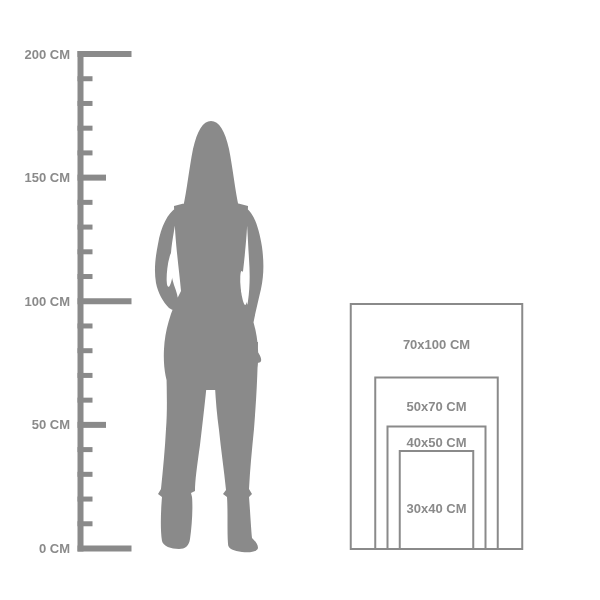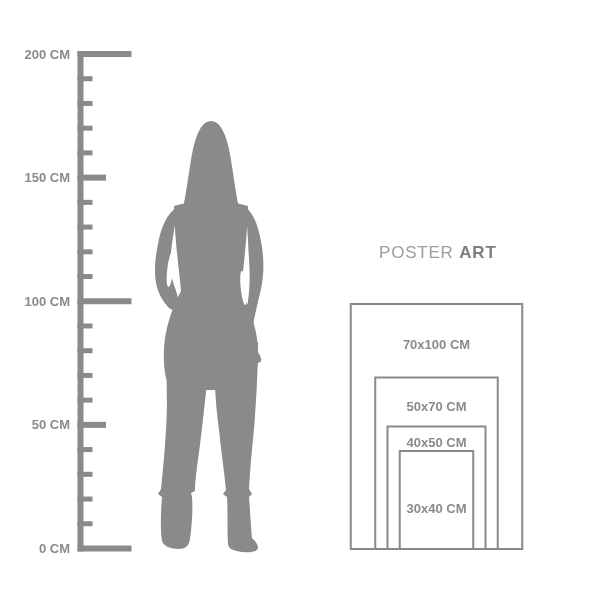--- a/index.html
+++ b/index.html
@@ -105,18 +105,14 @@
         <rect x="375.25" y="377.5" width="122.50000000000001" height="171.5" class="prect" stroke="#8a8a8a"></rect>
         <rect x="387.5" y="426.5" width="98" height="122.5" class="prect" stroke="#8a8a8a"></rect>
         <rect x="399.75" y="451" width="73.5" height="98" class="prect" stroke="#8a8a8a"></rect>
         <text x="436.5" y="349.25" text-anchor="middle" class="plabel" fill="#8a8a8a">70x100 CM</text>
         <text x="436.5" y="410.5" text-anchor="middle" class="plabel" fill="#8a8a8a">50x70 CM</text>
         <text x="436.5" y="447.25" text-anchor="middle" class="plabel" fill="#8a8a8a">40x50 CM</text>
         <text x="436.5" y="513.3199999999999" text-anchor="middle" class="plabel" fill="#8a8a8a">30x40 CM</text>
       </g>
   </svg>
 
-  <div class="brand-title">
-    <span class="regular" style="color: rgb(157, 157, 157);">POSTER</span>
-    <span class="bold" style="color: rgb(126, 126, 126);">ART</span>
-  </div>
 
 </div>
 
 </body></html>

